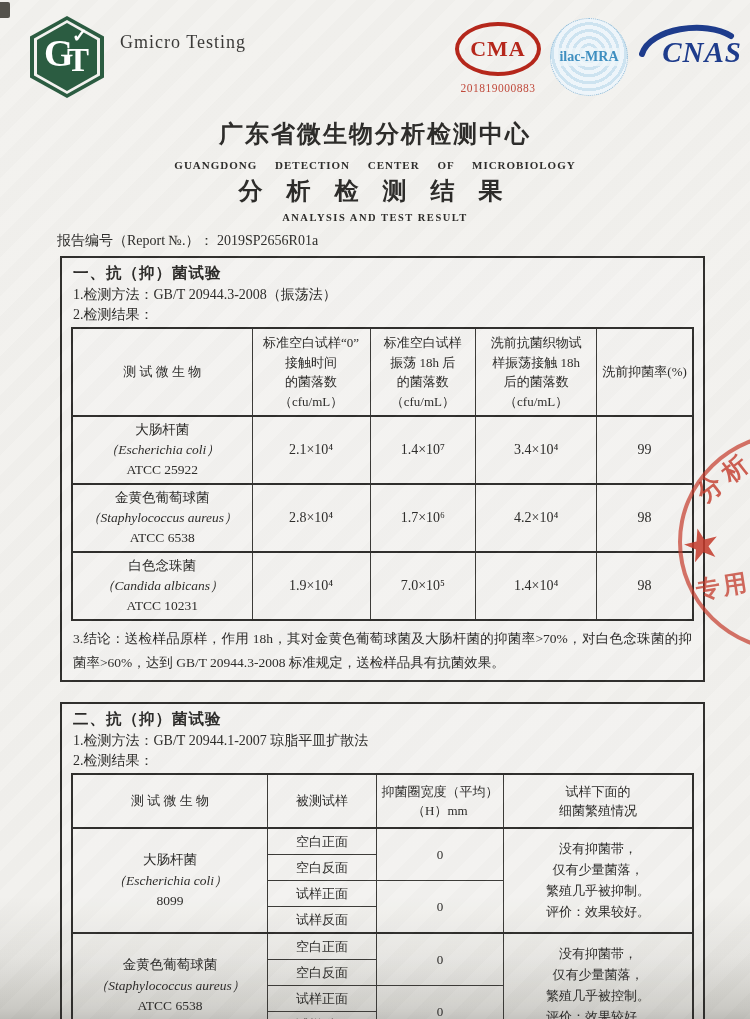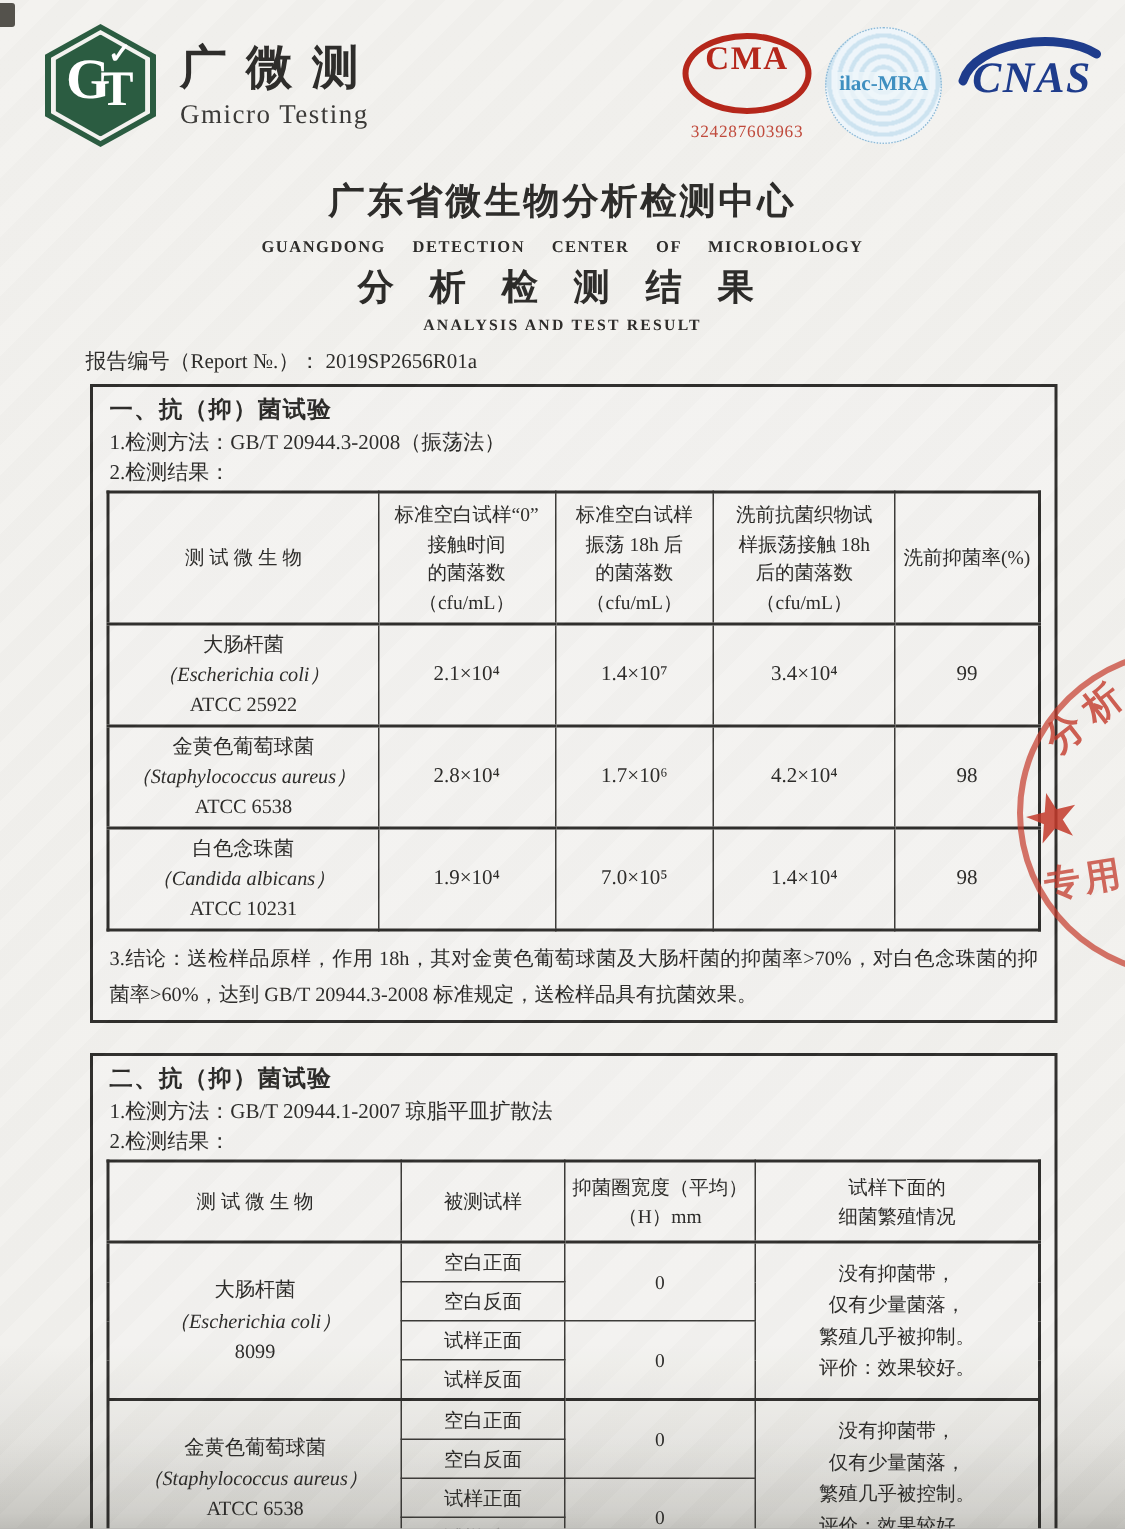--- a/index.html
+++ b/index.html
@@ -21,28 +21,28 @@
   .hex-g{position:absolute;left:14px;top:18px;color:#fff;font-weight:bold;font-size:38px;line-height:1;}
   .hex-t{position:absolute;left:37px;top:28px;color:#fff;font-weight:bold;font-size:33px;line-height:1;}
   .hex-check{position:absolute;left:42px;top:8px;color:#fff;font-weight:bold;font-size:19px;}
   .logo-names{margin-left:16px;padding-top:12px;}
   .logo-cn{font-size:31px;font-weight:bold;letter-spacing:13px;color:#2e2d2b;line-height:1.1;}
   .logo-en{font-size:18px;color:#3b3a38;margin-top:4px;letter-spacing:1px;}
 
   .certs{position:absolute;right:8px;top:14px;display:flex;align-items:flex-start;}
   .cma{width:92px;text-align:center;margin-top:8px;}
   .cma-oval{width:78px;height:46px;margin:0 auto;border:4px solid #b5271b;border-radius:50%;
-            display:flex;justify-content:center;}
+            display:flex;align-items:center;justify-content:center;}
   .cma-oval span{color:#b5271b;font-weight:bold;font-size:22px;letter-spacing:1px;}
   .cma-num{color:#c04a3c;font-size:11.5px;margin-top:6px;letter-spacing:.5px;}
   .ilac{position:relative;width:76px;height:76px;margin:4px 6px 0 6px;border-radius:50%;
         background:repeating-radial-gradient(circle at 50% 45%,#cde3f0 0 3px,#eef5fa 3px 7px);
         border:1px dotted #8db9d6;display:flex;align-items:center;justify-content:center;text-align:right;}
   .ilac span{font-size:14px;font-weight:bold;color:#3f8fc0;background:rgba(238,245,250,.75);padding:1px 2px;}
-  .cnas{position:relative;width:108px;margin-top:22px;text-align:center;}
+  .cnas{position:relative;width:108px;margin-top:22px;text-align:right;}
   .cnas svg{position:absolute;left:2px;top:-16px;}
   .cnas-word{font-size:29px;font-weight:bold;color:#1e3c8c;letter-spacing:1px;font-style:italic;}
   .cnas-lines{width:62px;margin-top:10px;margin-left:4px;font-size:9.5px;line-height:1.35;text-align:left;color:#2b2a28;}
   .cnas-lines .b{font-weight:bold;font-family:"Liberation Sans",sans-serif;font-size:9px;}
 
   
   .title-cn{text-align:center;font-size:24px;font-weight:bold;letter-spacing:2px;margin-top:18px;}
   .title-en{text-align:center;font-size:11px;font-weight:bold;word-spacing:14px;letter-spacing:1px;margin-top:9px;}
   .sub-cn{text-align:center;font-size:24px;font-weight:bold;letter-spacing:9px;margin-top:4px;}
   .sub-en{text-align:center;font-size:10.5px;font-weight:bold;letter-spacing:1.5px;margin-top:5px;}
@@ -94,31 +94,30 @@
     <div class="logo-wrap">
       <div class="hex">
         <div class="hex-a"></div>
         <div class="hex-b"></div>
         <div class="hex-c"></div>
         <span class="hex-g">G</span>
         <span class="hex-t">T</span>
         <span class="hex-check">✓</span>
       </div>
       <div class="logo-names">
-        <div class="logo-cn">广微测</div>
         <div class="logo-en">Gmicro Testing</div>
       </div>
     </div>
 
     <div class="certs">
       <div class="cma">
         <div class="cma-oval">
           <span>CMA</span>
         </div>
-        <div class="cma-num">324287603963</div>
+        <div class="cma-num">201819000883</div>
       </div>
       <div class="ilac">
         <span>ilac-MRA</span>
       </div>
       <div class="cnas">
         <svg width="100" height="40" viewBox="0 0 100 40">
           <path d="M6,34 C14,8 70,0 95,16" fill="none" stroke="#1e3c8c" stroke-width="6" stroke-linecap="round"></path>
         </svg>
         <div class="cnas-word">CNAS</div>
       </div>

